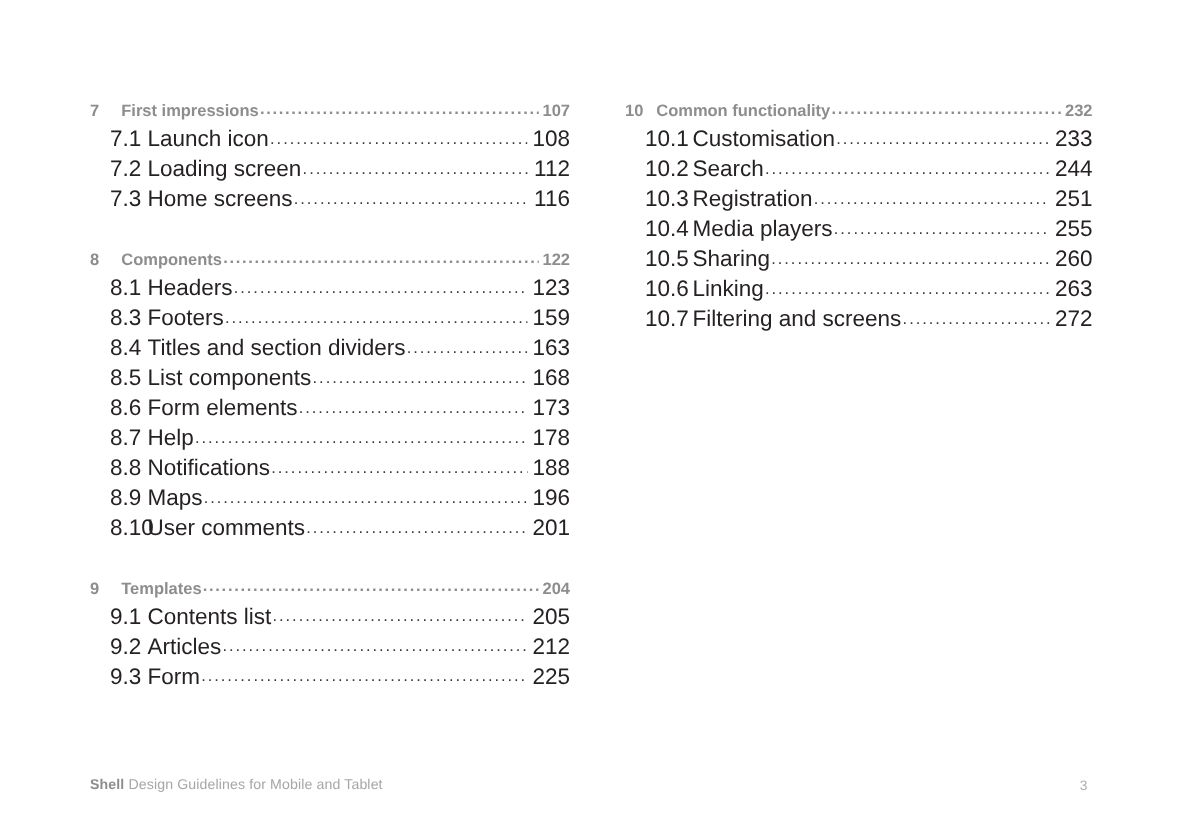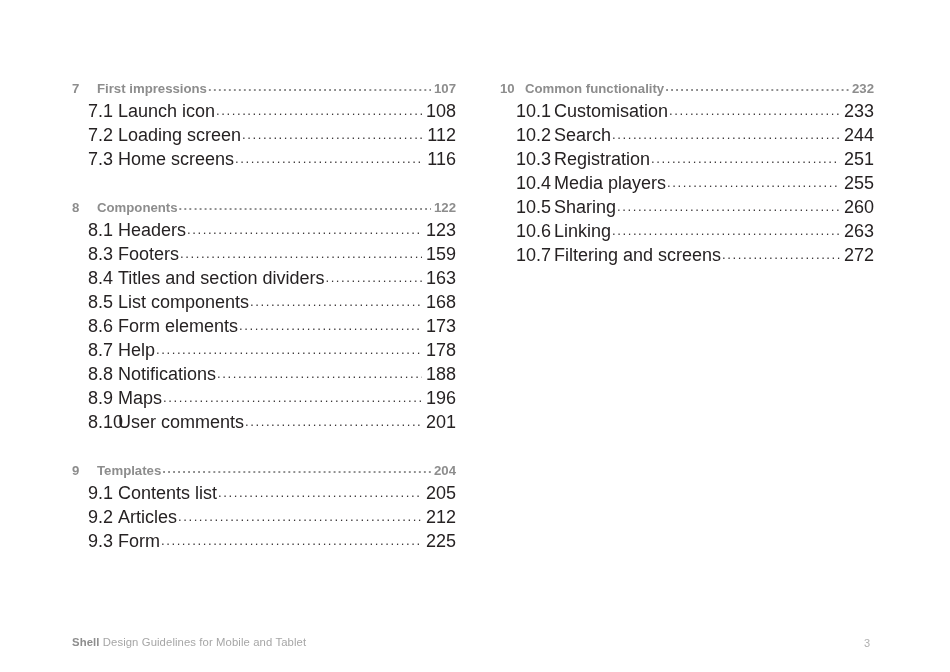--- a/index.html
+++ b/index.html
@@ -146,21 +146,21 @@
 
   
   .chapter-gap {
     height: 14px;
   }
 
   
   .footer {
     position: absolute;
     left: 0;
-    bottom: 2px;
+    bottom: 16px;
     width: 950px;
     height: 50px;
   }
 
   .footer-text {
     position: absolute;
     left: 72px;
     top: 16px;
     font-size: 11.3px;
     color: #a6a6a6;

